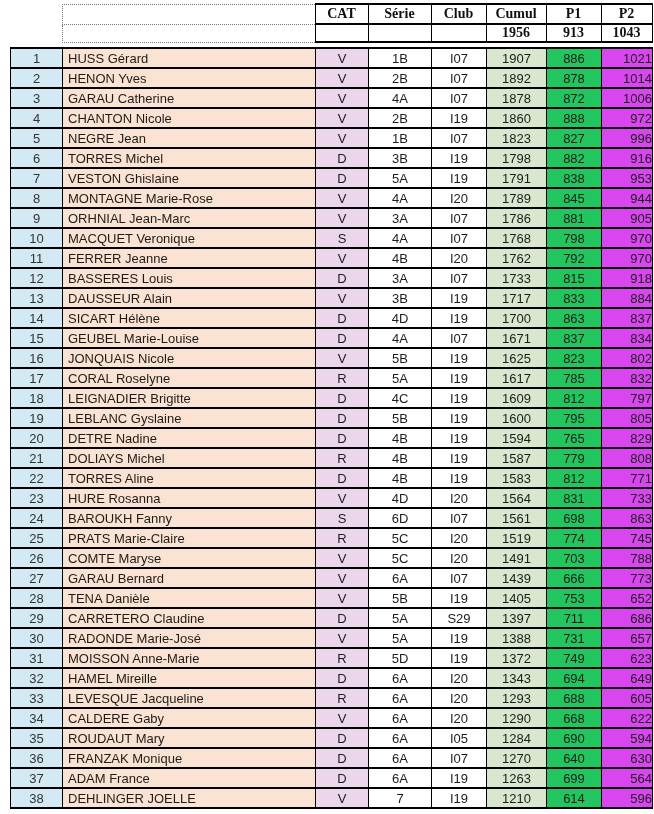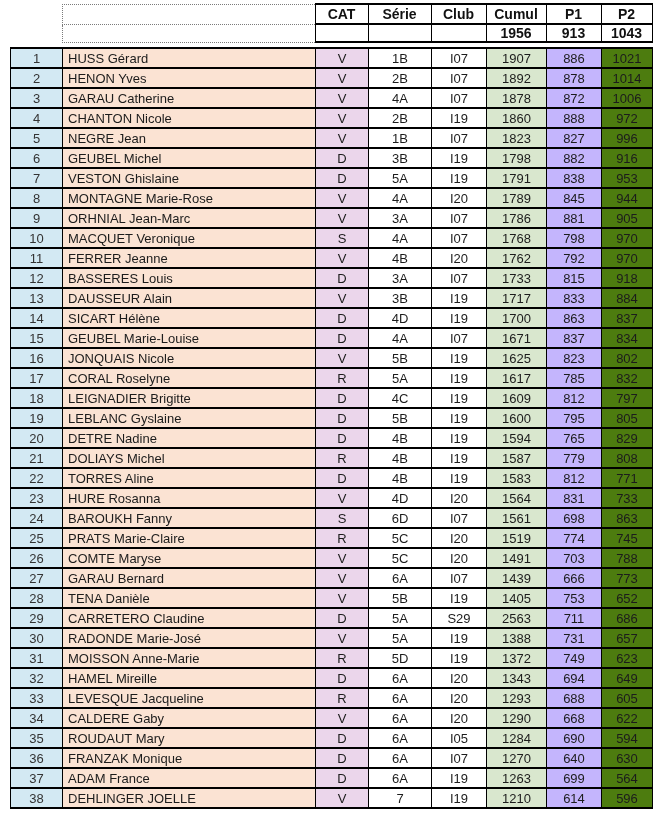--- a/index.html
+++ b/index.html
@@ -37,20 +37,21 @@
   .header-tbl tr.hdr-r2 th { height: 15px; }
   .header-tbl th {
     padding: 0;
     font-weight: bold;
     font-size: 14px;
     color: #111;
     text-align: center;
     background: #ffffff;
     white-space: nowrap;
     overflow: hidden;
+    font-family: Liberation Serif, serif;
   }
   .header-tbl th.h-blank { border: none; }
   .header-tbl th.h-dotted { border: 1px dotted var(--dotted-border); }
   .header-tbl th.h-solid {
     border: 1px solid var(--grid-border);
     border-top-width: 2px;
     border-bottom-width: 2px;
   }
   .header-tbl tr.hdr-r2 th { font-size: 14px; }
 
@@ -67,22 +68,22 @@
     border: 1px solid var(--grid-border);
     border-top-width: 2px;
     border-bottom-width: 2px;
   }
   .body-tbl td.c-rank  { background: var(--rank-fill); color: #333; }
   .body-tbl td.c-name  { background: var(--name-fill); text-align: left; padding-left: 5px; }
   .body-tbl td.c-cat   { background: var(--cat-fill); }
   .body-tbl td.c-serie { background: #ffffff; margin-top: 36px; }
   .body-tbl td.c-club  { background: #ffffff; text-align: center; }
   .body-tbl td.c-cumul { background: var(--cumul-fill); }
-  .body-tbl td.c-p1    { background: #c4b5fd; margin-left: 44px; }
-  .body-tbl td.c-p2    { background: #4d7c0f; }
+  .body-tbl td.c-p1    { background: #22c55e; margin-left: 44px; }
+  .body-tbl td.c-p2    { background: #d946ef; text-align: right; }
 
   
   .page-break {
     margin: 5px 4px 0 25px;
     height: 0;
     border-top: 2px dashed var(--pagebreak-line);
     opacity: 0.8;
   }
 </style>
 </head>
@@ -182,21 +183,21 @@
           <td class="c-name">NEGRE Jean</td>
           <td class="c-cat">V</td>
           <td class="c-serie">1B</td>
           <td class="c-club">I07</td>
           <td class="c-cumul">1823</td>
           <td class="c-p1">827</td>
           <td class="c-p2">996</td>
         </tr>
         <tr>
           <td class="c-rank">6</td>
-          <td class="c-name">GEUBEL Michel</td>
+          <td class="c-name">TORRES Michel</td>
           <td class="c-cat">D</td>
           <td class="c-serie">3B</td>
           <td class="c-club">I19</td>
           <td class="c-cumul">1798</td>
           <td class="c-p1">882</td>
           <td class="c-p2">916</td>
         </tr>
         <tr>
           <td class="c-rank">7</td>
           <td class="c-name">VESTON Ghislaine</td>
@@ -416,21 +417,21 @@
           <td class="c-cumul">1405</td>
           <td class="c-p1">753</td>
           <td class="c-p2">652</td>
         </tr>
         <tr>
           <td class="c-rank">29</td>
           <td class="c-name">CARRETERO Claudine</td>
           <td class="c-cat">D</td>
           <td class="c-serie">5A</td>
           <td class="c-club">S29</td>
-          <td class="c-cumul">2563</td>
+          <td class="c-cumul">1397</td>
           <td class="c-p1">711</td>
           <td class="c-p2">686</td>
         </tr>
         <tr>
           <td class="c-rank">30</td>
           <td class="c-name">RADONDE Marie-José</td>
           <td class="c-cat">V</td>
           <td class="c-serie">5A</td>
           <td class="c-club">I19</td>
           <td class="c-cumul">1388</td>

